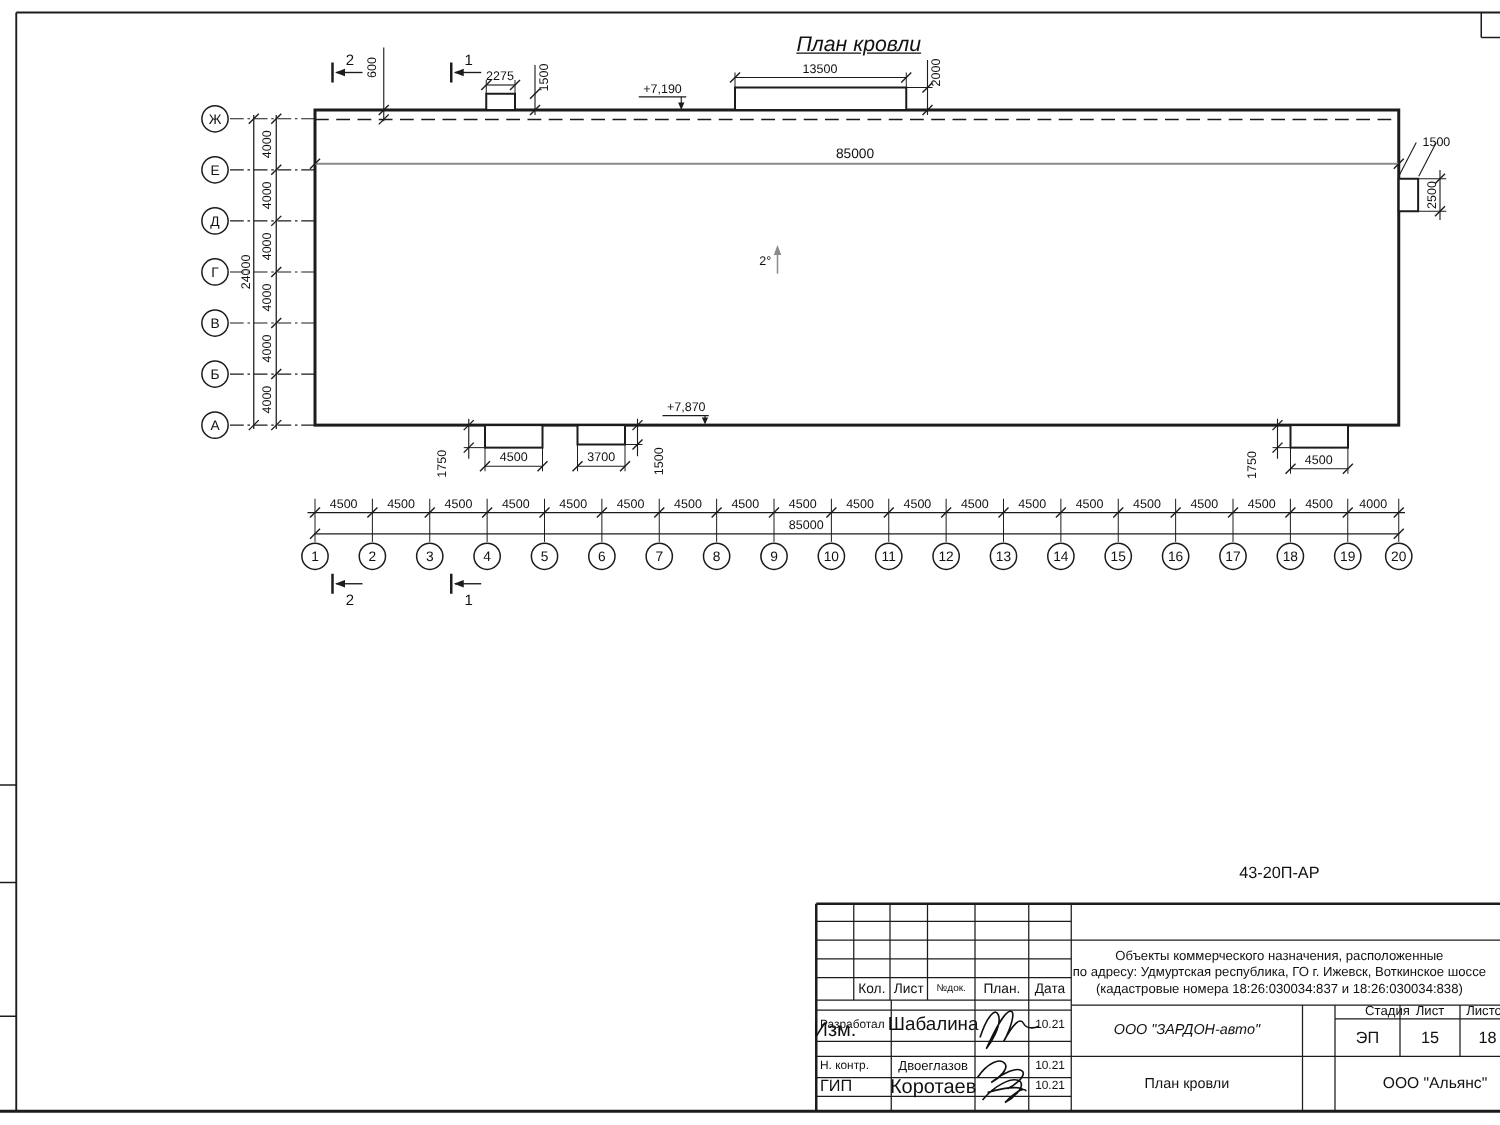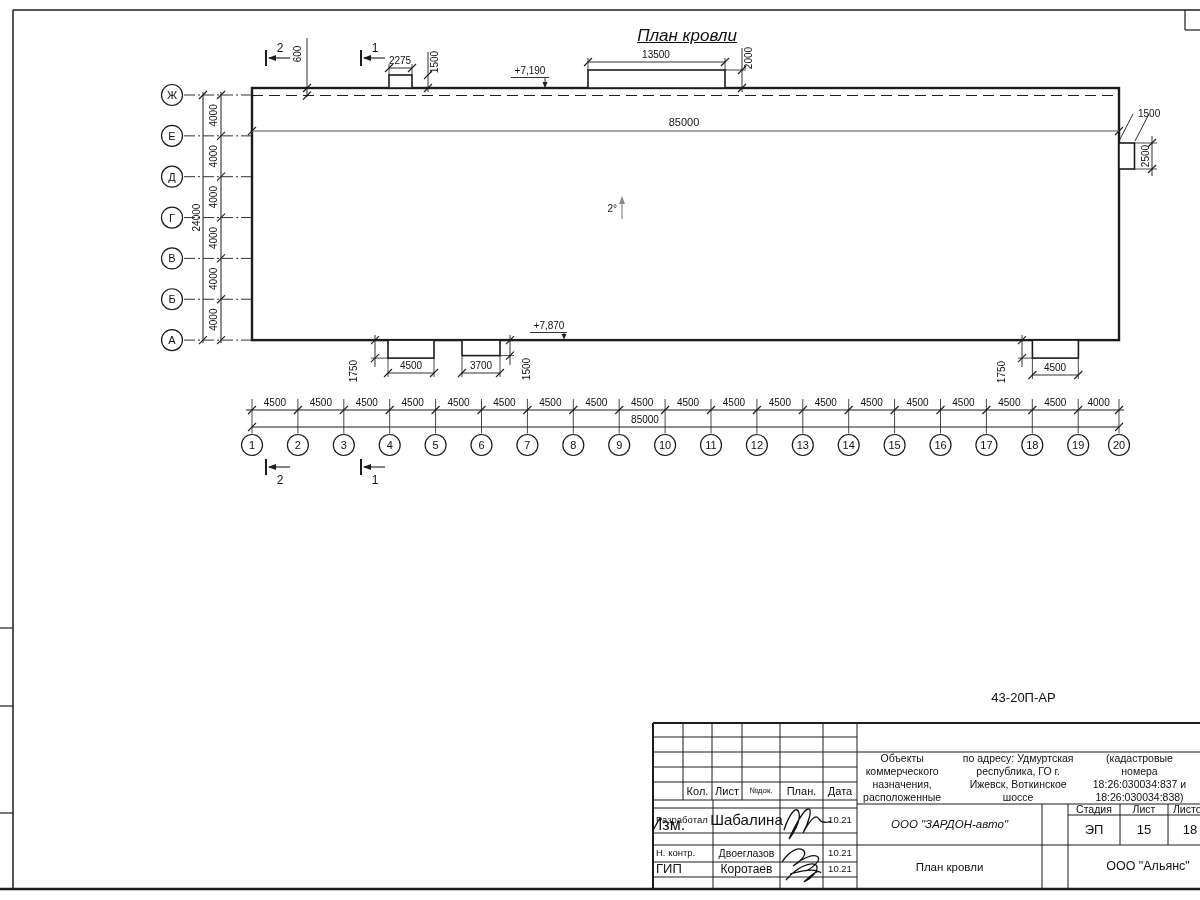--- a/index.html
+++ b/index.html
@@ -6,22 +6,22 @@
   .sheet{position:relative;width:1200px;height:900px;background:#ffffff;overflow:hidden;
          font-family:"Liberation Sans","DejaVu Sans",sans-serif;color:#111;}
   .sheet svg{position:absolute;left:0;top:0;}
   .cell{position:absolute;display:flex;align-items:center;justify-content:center;
         color:#111;white-space:nowrap;overflow:visible;line-height:1.1;}
   .cell.left{justify-content:flex-start;padding-left:3px;}
   .sheet-title{position:absolute;left:607px;top:26px;width:160px;text-align:center;
         font-size:17px;font-style:italic;text-decoration:underline;color:#111;}
   .tb-code{left:857px;top:684px;width:333px;height:29px;font-size:13px;}
   .tb-desc{position:absolute;left:857px;top:752px;width:333px;height:52px;
-        display:flex;align-items:center;justify-content:center;
-        font-size:10.5px;line-height:13px;text-align:center;color:#111;gap:14px;}
+        display:flex;flex-direction:column;align-items:center;justify-content:center;
+        font-size:10.5px;line-height:13px;text-align:center;color:#111;}
   .tb-org{left:857px;top:804px;width:185px;height:41px;font-size:11.5px;font-style:italic;}
   .tb-name{left:857px;top:845px;width:185px;height:44px;font-size:11.5px;}
   .tb-company{left:1068px;top:845px;width:160px;height:44px;font-size:12.5px;}
 </style>
 </head>
 <body>
 
 <div class="sheet">
   <svg id="plan-svg" width="1200" height="900" viewBox="0 0 1200 900">
       <line x1="13" y1="10" x2="1200" y2="10" stroke="#1c1c1c" stroke-width="1.5"></line>
@@ -327,21 +327,21 @@
     <div class="cell" style="left: 742px; top: 782px; width: 38px; height: 18px; font-size: 8px;">№док.</div>
     <div class="cell" style="left: 780px; top: 782px; width: 43px; height: 18px; font-size: 11px;">План.</div>
     <div class="cell" style="left: 823px; top: 782px; width: 34px; height: 18px; font-size: 11px;">Дата</div>
     <div class="cell left" style="left: 653px; top: 808px; width: 60px; height: 25px; font-size: 9.5px;">Разработал</div>
     <div class="cell" style="left: 713px; top: 808px; width: 67px; height: 25px; font-size: 15px;">Шабалина</div>
     <div class="cell" style="left: 823px; top: 808px; width: 34px; height: 25px; font-size: 9.5px;">10.21</div>
     <div class="cell left" style="left: 653px; top: 845px; width: 60px; height: 17px; font-size: 9.5px;">Н. контр.</div>
     <div class="cell" style="left: 713px; top: 845px; width: 67px; height: 17px; font-size: 10.5px;">Двоеглазов</div>
     <div class="cell" style="left: 823px; top: 845px; width: 34px; height: 17px; font-size: 9.5px;">10.21</div>
     <div class="cell left" style="left: 653px; top: 862px; width: 60px; height: 15px; font-size: 13px;">ГИП</div>
-    <div class="cell" style="left: 713px; top: 862px; width: 67px; height: 15px; font-size: 12px;">Коротаев</div>
+    <div class="cell" style="left: 713px; top: 862px; width: 67px; height: 15px; font-size: 16px;">Коротаев</div>
     <div class="cell" style="left: 823px; top: 862px; width: 34px; height: 15px; font-size: 9.5px;">10.21</div>
-    <div class="cell" style="left: 1068px; top: 804px; width: 52px; height: 11px; font-size: 10.5px;">Стадия</div>
+    <div class="cell" style="left: 1068px; top: 804px; width: 52px; height: 11px; font-size: 10.5px; padding-left: 16px;">Стадия</div>
     <div class="cell" style="left: 1068px; top: 815px; width: 52px; height: 30px; font-size: 13px;">ЭП</div>
     <div class="cell" style="left: 1120px; top: 804px; width: 48px; height: 11px; font-size: 10.5px;">Лист</div>
     <div class="cell" style="left: 1120px; top: 815px; width: 48px; height: 30px; font-size: 13px;">15</div>
     <div class="cell" style="left: 1168px; top: 804px; width: 44px; height: 11px; font-size: 10.5px;">Листов</div>
     <div class="cell" style="left: 1168px; top: 815px; width: 44px; height: 30px; font-size: 13px;">18</div>
   </div>
 
 </body></html>

